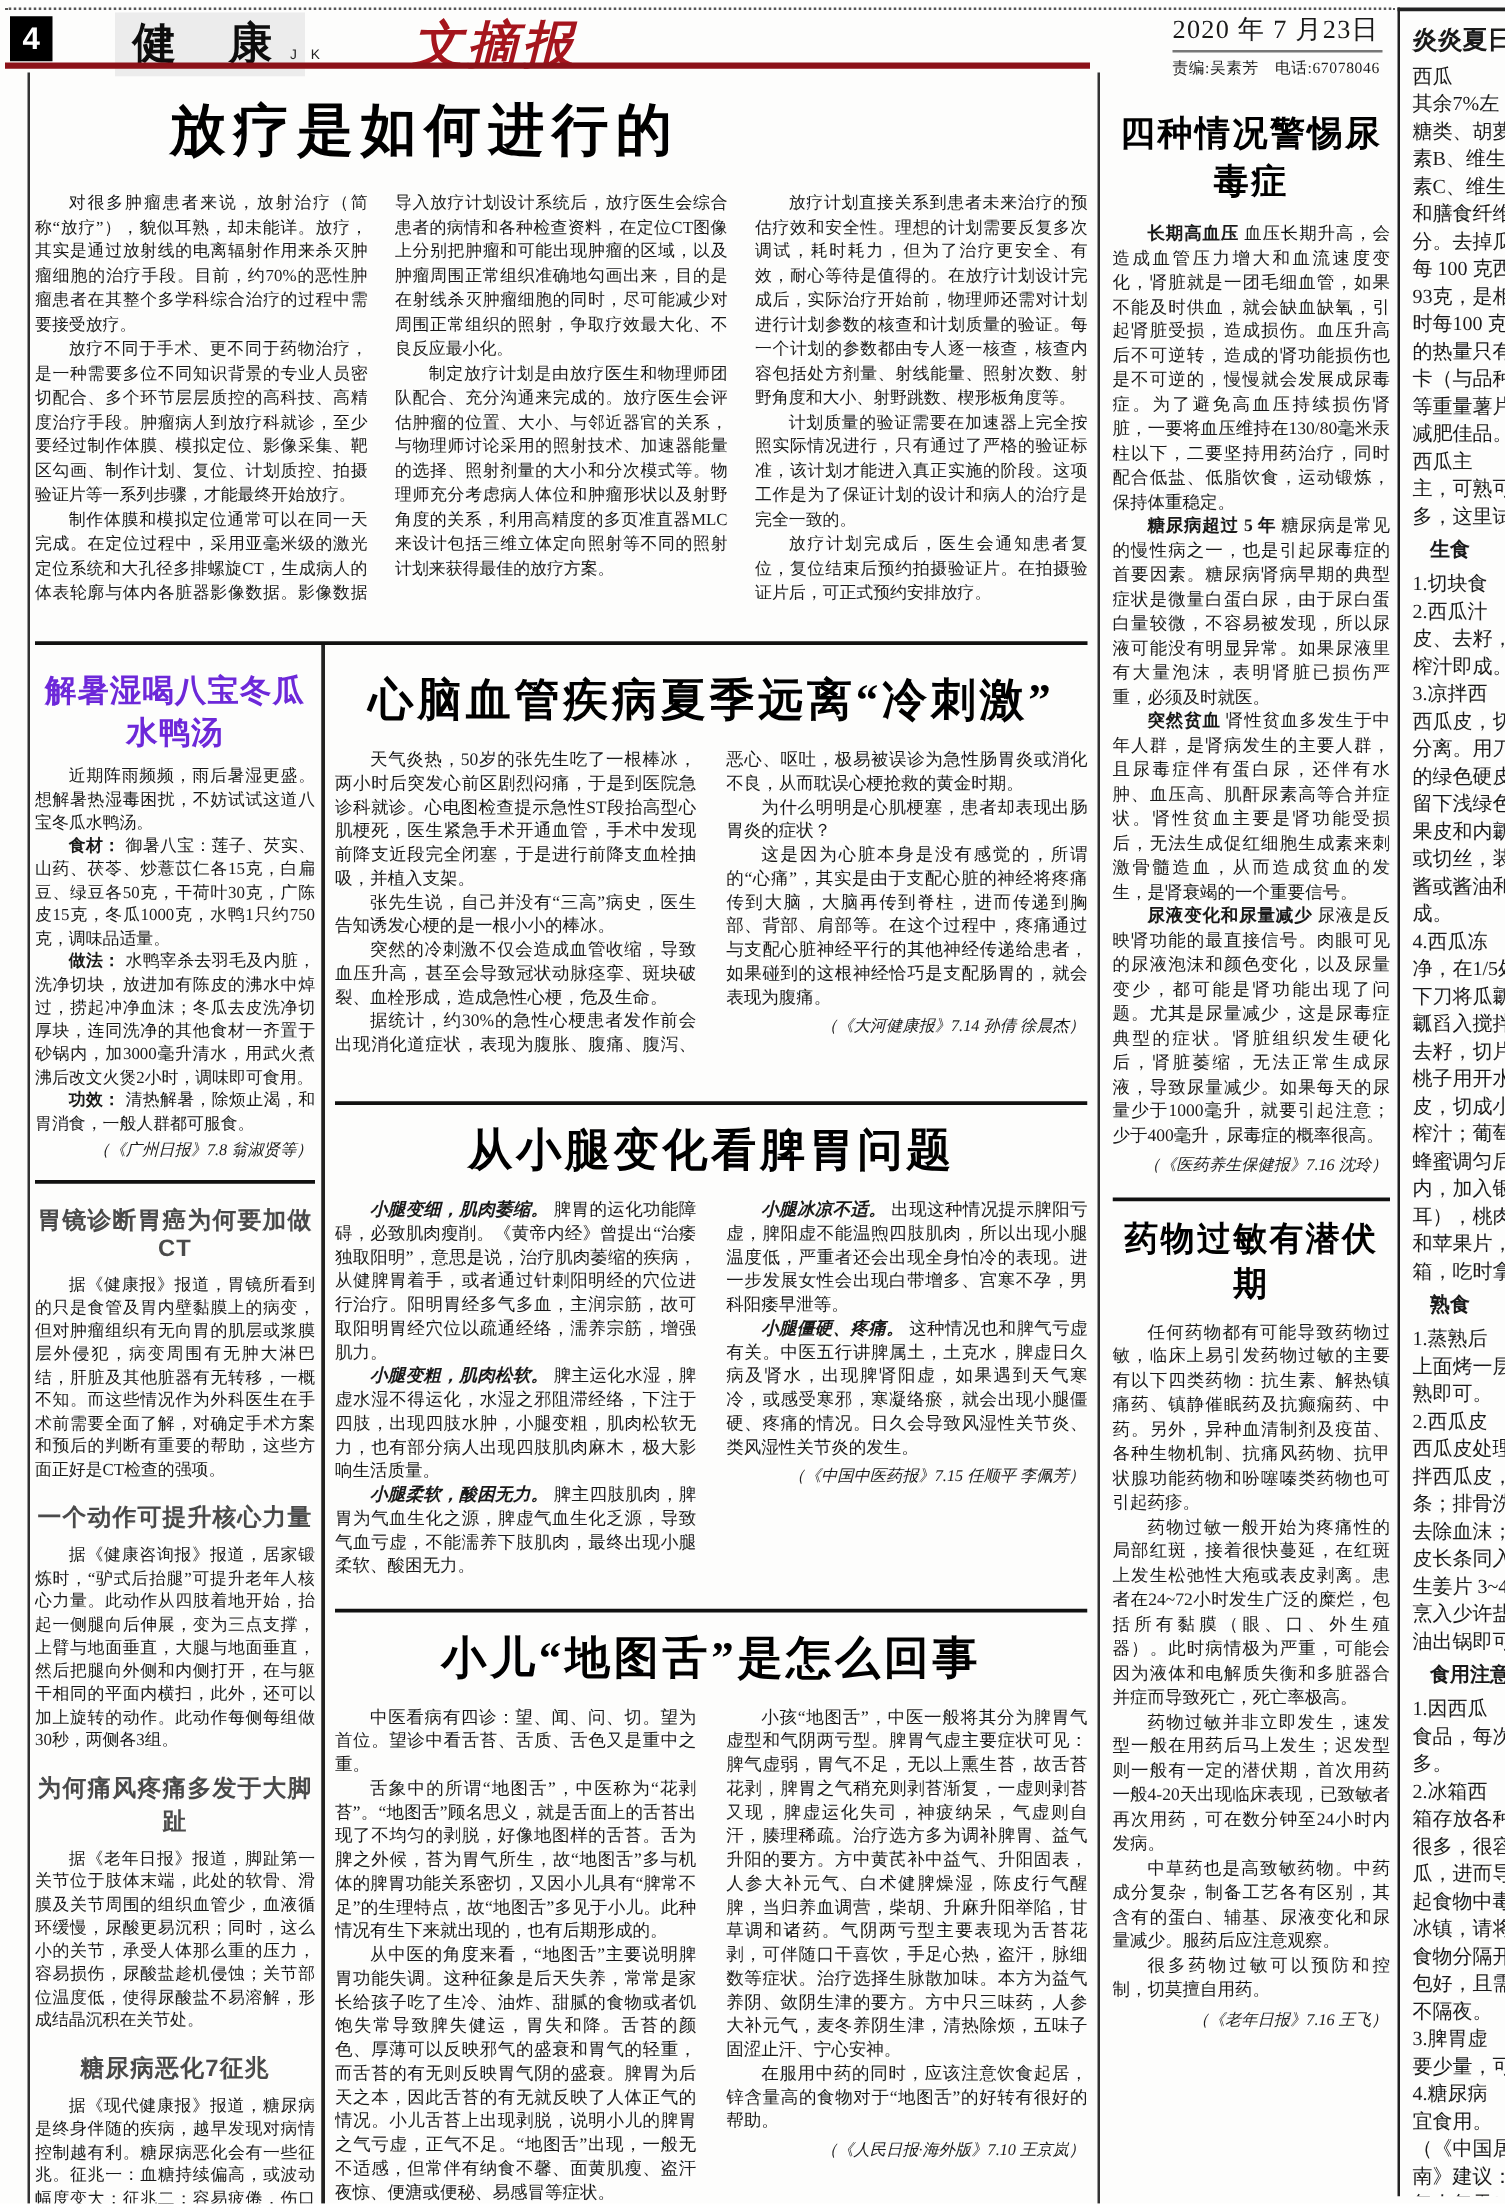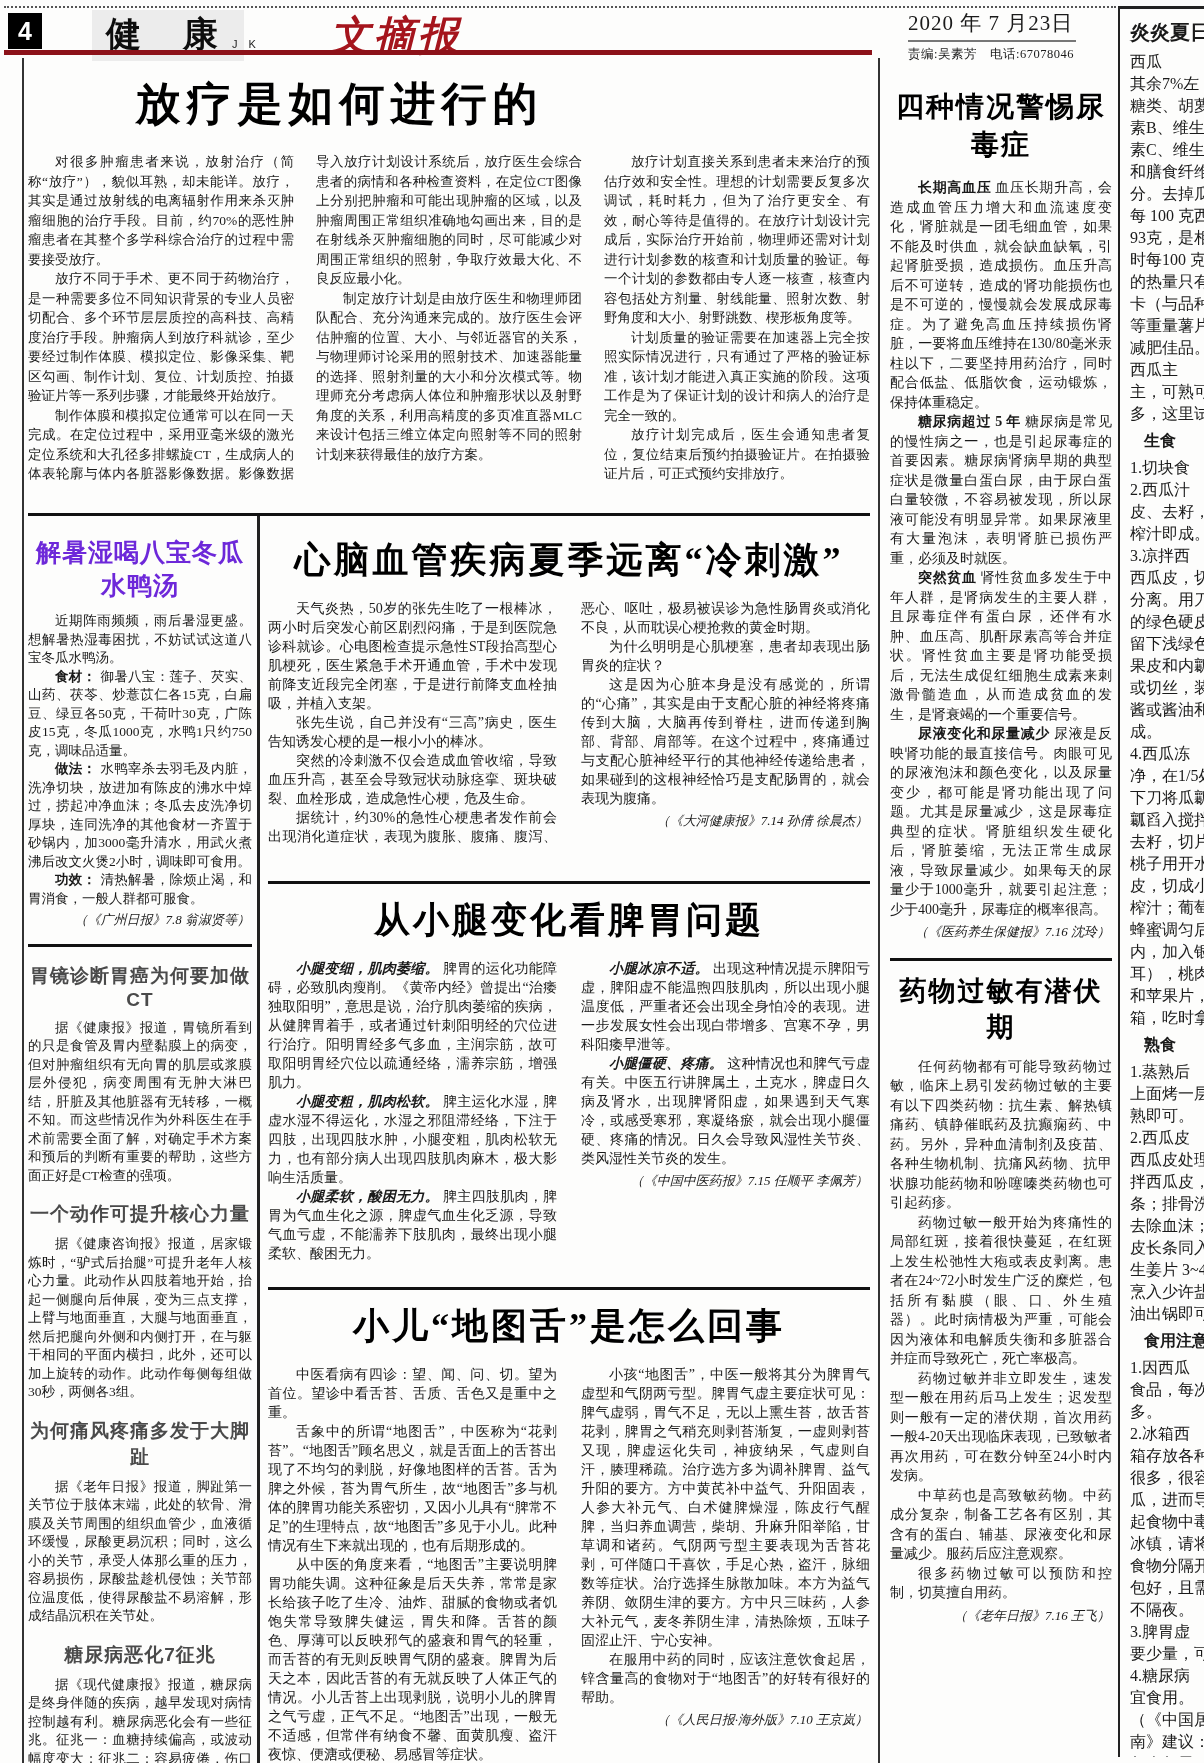--- a/index.html
+++ b/index.html
@@ -9,21 +9,21 @@
   
   .dot-top{left:4px;top:6px;width:1112px;border-top:2px dotted #555;height:0;}
   .pagenum{left:8px;top:13px;width:34px;height:36px;background:#000;color:#fff;font-size:25px;
            font-weight:bold;text-align:center;line-height:36px;font-family:"Liberation Sans",sans-serif;}
   .section{left:64px;top:10px;background:#ececec;padding:1px 10px 3px 14px;font-size:35px;font-weight:bold;
            letter-spacing:16px;font-family:"Liberation Sans",sans-serif;color:#0d0d0d;margin-left:28px;}
   .section-sub{left:232px;top:38px;font-size:11px;letter-spacing:4px;font-weight:normal;color:#222;
                font-family:"Liberation Sans",sans-serif;}
   .masthead{left:330px;top:8px;width:220px;color:#a5151d;font-size:40px;font-weight:bold;
             font-style:italic;letter-spacing:4px;}
-  .dateblock{left:908px;top:9px;width:168px;}
+  .dateblock{left:938px;top:9px;width:168px;}
   .date{font-size:21px;letter-spacing:1px;border-bottom:2px solid #777;padding-bottom:3px;}
   .editor{font-size:12.5px;margin-top:4px;letter-spacing:0.5px;}
   .red-rule{left:4px;top:50px;width:868px;height:5px;background:#8c1219;}
   
   .vl{background:#333;}
   #vl-left{left:22px;top:58px;width:2px;height:1705px;}
   #vl-mid{left:257px;top:516px;width:3px;height:1247px;background:#222;}
   #vl-right{left:878px;top:58px;width:2px;height:1705px;}
   
   .hrule{background:#111;height:3px;}

